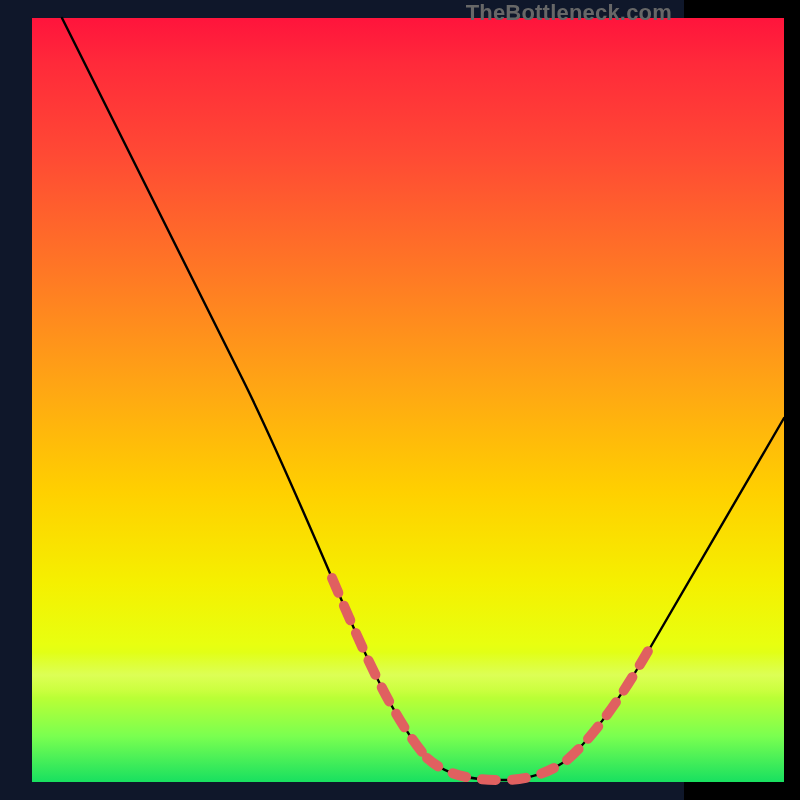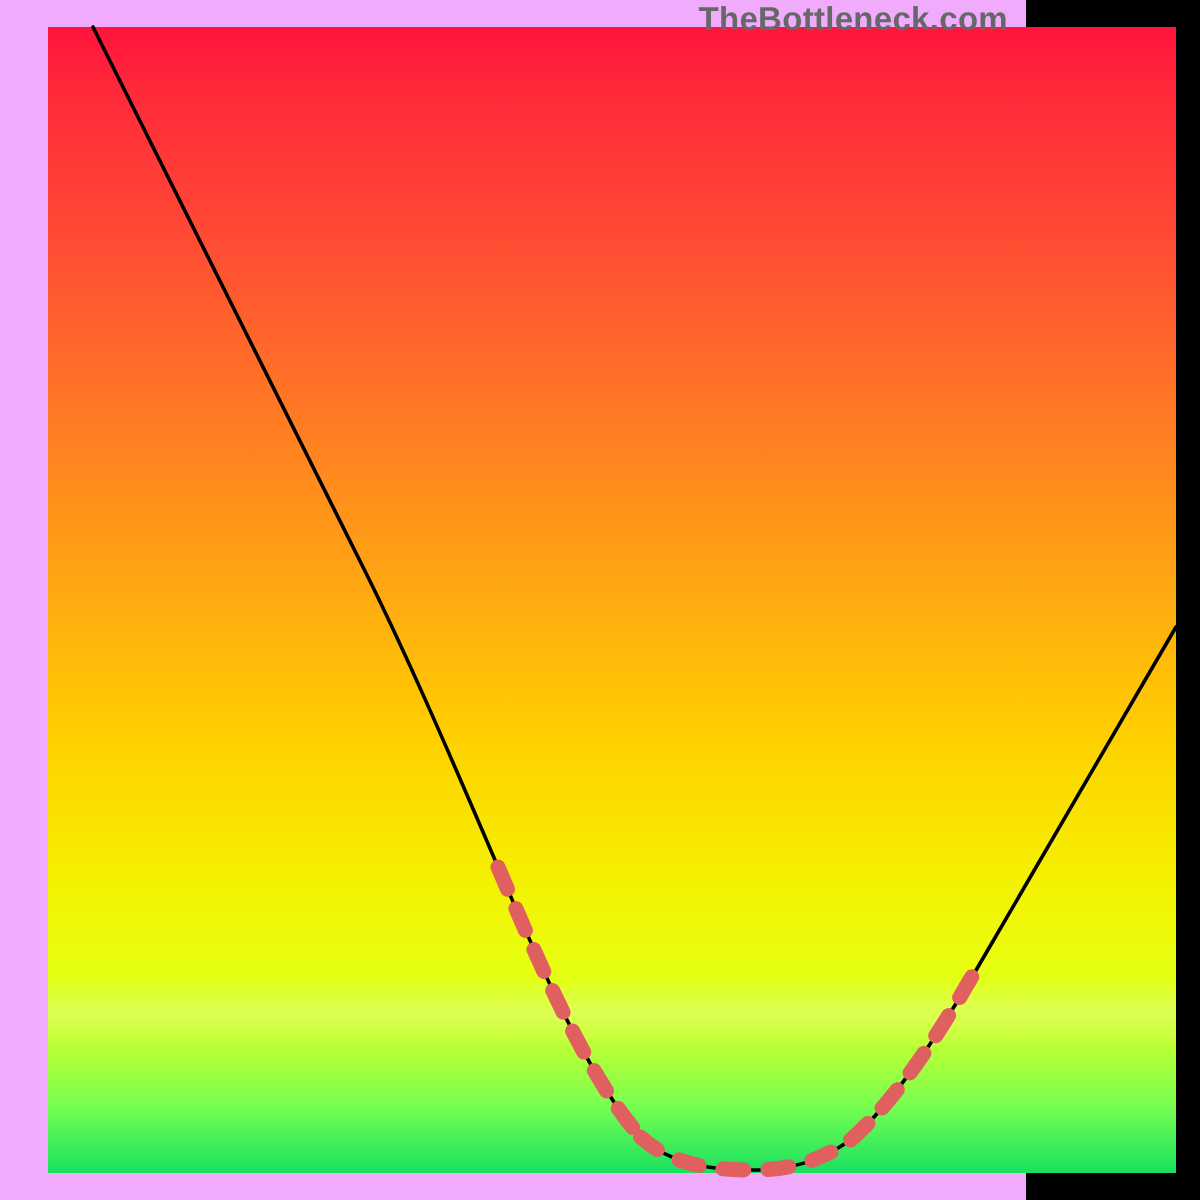--- a/index.html
+++ b/index.html
@@ -10,21 +10,21 @@
     background: #000;
     overflow: hidden;
     font-family: Arial, Helvetica, sans-serif;
   }
   .frame {
     position: absolute;
     left: 0;
     top: 0;
     width: 684px;
     height: 800px;
-    background: #f0abfc;
+    background: #0f172a;
   }
   .plot {
     position: absolute;
     left: 32px;
     top: 18px;
     width: 752px;
     height: 764px;
     
     background: linear-gradient(
       to bottom,

